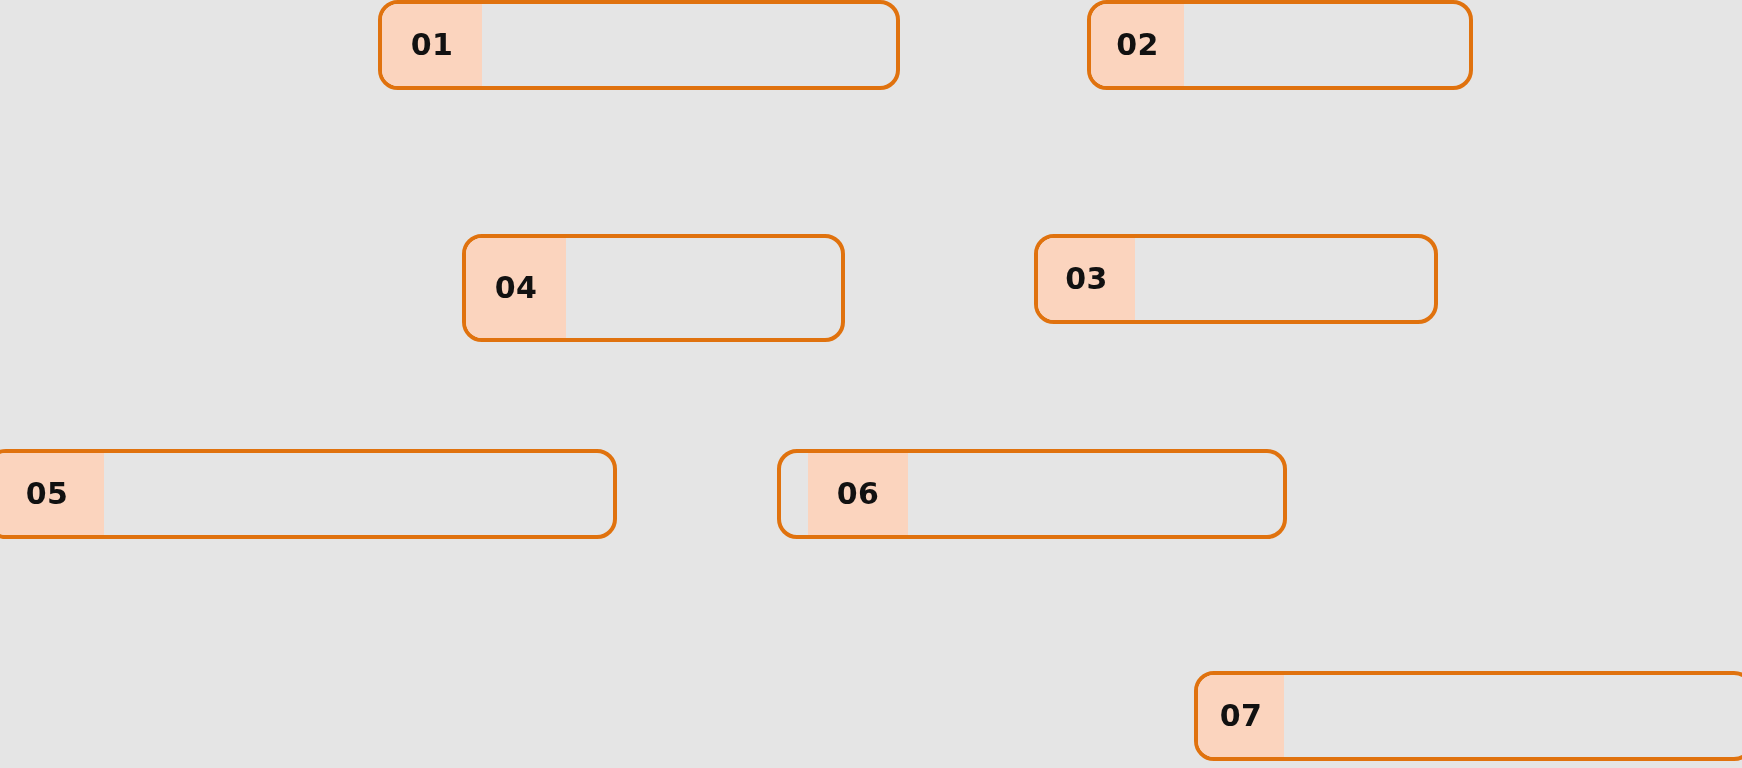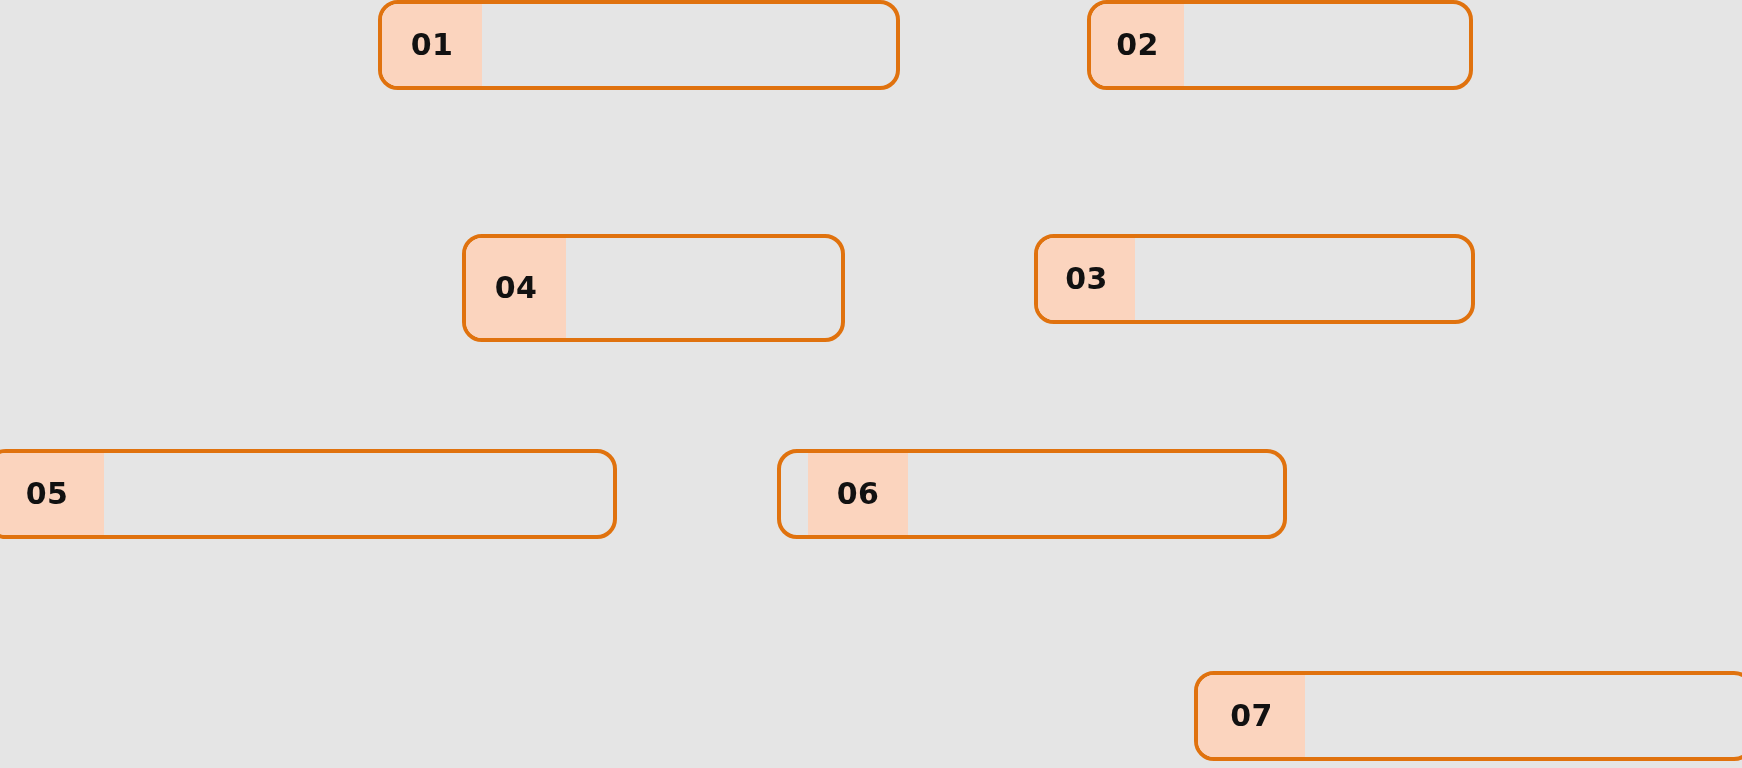--- a/index.html
+++ b/index.html
@@ -69,37 +69,37 @@
         <span class="task-chip-label" style="color: rgb(17, 17, 17);">02</span>
       </div>
       <div class="task-body"></div>
     </div>
     <div class="task-bar" style="left: 462px; top: 234px; width: 383px; height: 108px; border-color: rgb(224, 114, 14); border-width: 4px; border-radius: 20px;">
       <div class="task-chip" style="width: 100px; background: rgb(251, 212, 190);">
         <span class="task-chip-label" style="color: rgb(17, 17, 17);">04</span>
       </div>
       <div class="task-body"></div>
     </div>
-    <div class="task-bar" style="left: 1034px; top: 234px; width: 441px; height: 90px; border-color: rgb(224, 114, 14); border-width: 4px; border-radius: 20px;">
+    <div class="task-bar" style="left: 1034px; top: 234px; width: 404px; height: 90px; border-color: rgb(224, 114, 14); border-width: 4px; border-radius: 20px;">
       <div class="task-chip" style="width: 97px; background: rgb(251, 212, 190);">
         <span class="task-chip-label" style="color: rgb(17, 17, 17);">03</span>
       </div>
       <div class="task-body"></div>
     </div>
     <div class="task-bar" style="left: -14px; top: 449px; width: 631px; height: 90px; border-color: rgb(224, 114, 14); border-width: 4px; border-radius: 20px;">
       <div class="task-chip" style="width: 114px; background: rgb(251, 212, 190);">
         <span class="task-chip-label" style="color: rgb(17, 17, 17);">05</span>
       </div>
       <div class="task-body"></div>
     </div>
     <div class="task-bar" style="left: 777px; top: 449px; width: 510px; height: 90px; border-color: rgb(224, 114, 14); border-width: 4px; border-radius: 20px; padding-left: 27px;">
       <div class="task-chip" style="width: 100px; background: rgb(251, 212, 190);">
         <span class="task-chip-label" style="color: rgb(17, 17, 17);">06</span>
       </div>
       <div class="task-body"></div>
     </div>
     <div class="task-bar" style="left: 1194px; top: 671px; width: 560px; height: 90px; border-color: rgb(224, 114, 14); border-width: 4px; border-radius: 20px;">
-      <div class="task-chip" style="width: 107px; background: rgb(251, 212, 190);">
+      <div class="task-chip" style="width: 86px; background: rgb(251, 212, 190);">
         <span class="task-chip-label" style="color: rgb(17, 17, 17);">07</span>
       </div>
       <div class="task-body"></div>
     </div>
   </div>
 
 </body></html>

